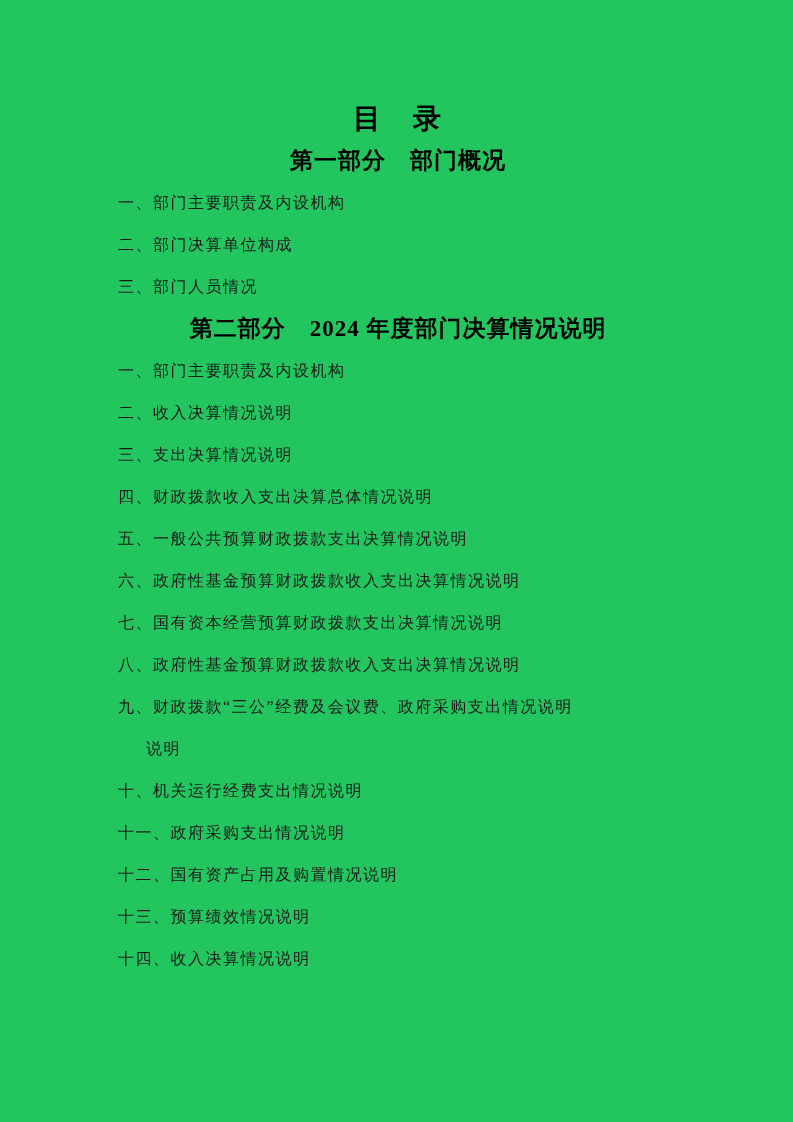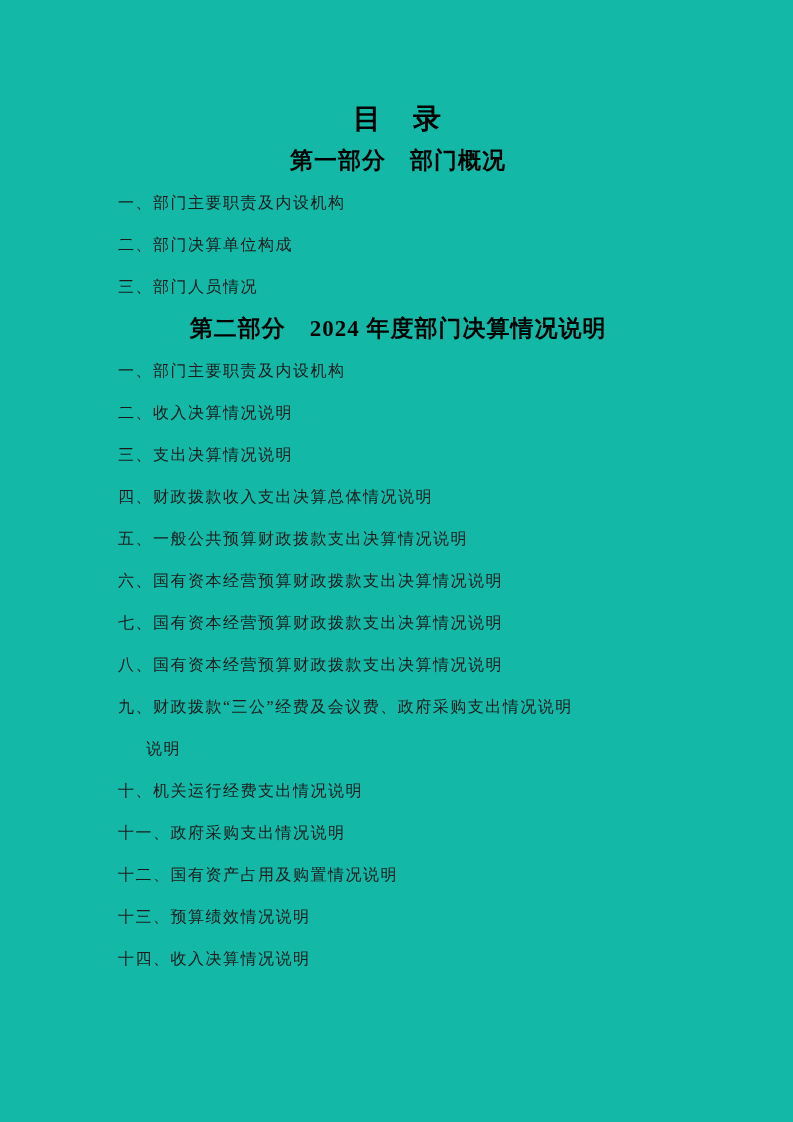--- a/index.html
+++ b/index.html
@@ -4,21 +4,21 @@
 <style>
   html, body {
     margin: 0;
     padding: 0;
     background: #ffffff;
   }
   .page {
     position: relative;
     width: 793px;
     height: 1122px;
-    background: #14b8a6;
+    background: #22c55e;
     box-sizing: border-box;
     padding: 98px 115px 0 118px;
     overflow: hidden;
     color: #000000;
   }
   .doc-title {
     height: 42px;
     line-height: 42px;
     text-align: center;
     font-family: "Liberation Serif", "DejaVu Serif", serif;
@@ -63,23 +63,23 @@
       <div class="section-heading">第一部分　部门概况</div>
       <div class="toc-line">一、部门主要职责及内设机构</div>
       <div class="toc-line">二、部门决算单位构成</div>
       <div class="toc-line">三、部门人员情况</div>
       <div class="section-heading">第二部分　2024 年度部门决算情况说明</div>
       <div class="toc-line">一、部门主要职责及内设机构</div>
       <div class="toc-line">二、收入决算情况说明</div>
       <div class="toc-line">三、支出决算情况说明</div>
       <div class="toc-line">四、财政拨款收入支出决算总体情况说明</div>
       <div class="toc-line">五、一般公共预算财政拨款支出决算情况说明</div>
-      <div class="toc-line">六、国有资本经营预算财政拨款支出决算情况说明</div>
+      <div class="toc-line">六、政府性基金预算财政拨款收入支出决算情况说明</div>
       <div class="toc-line">七、国有资本经营预算财政拨款支出决算情况说明</div>
-      <div class="toc-line">八、国有资本经营预算财政拨款支出决算情况说明</div>
+      <div class="toc-line">八、政府性基金预算财政拨款收入支出决算情况说明</div>
       <div class="toc-line">九、财政拨款“三公”经费及会议费、政府采购支出情况说明</div>
       <div class="toc-line cont">说明</div>
       <div class="toc-line">十、机关运行经费支出情况说明</div>
       <div class="toc-line">十一、政府采购支出情况说明</div>
       <div class="toc-line">十二、国有资产占用及购置情况说明</div>
       <div class="toc-line">十三、预算绩效情况说明</div>
       <div class="toc-line">十四、收入决算情况说明</div>
     </div>
 </div>
 

